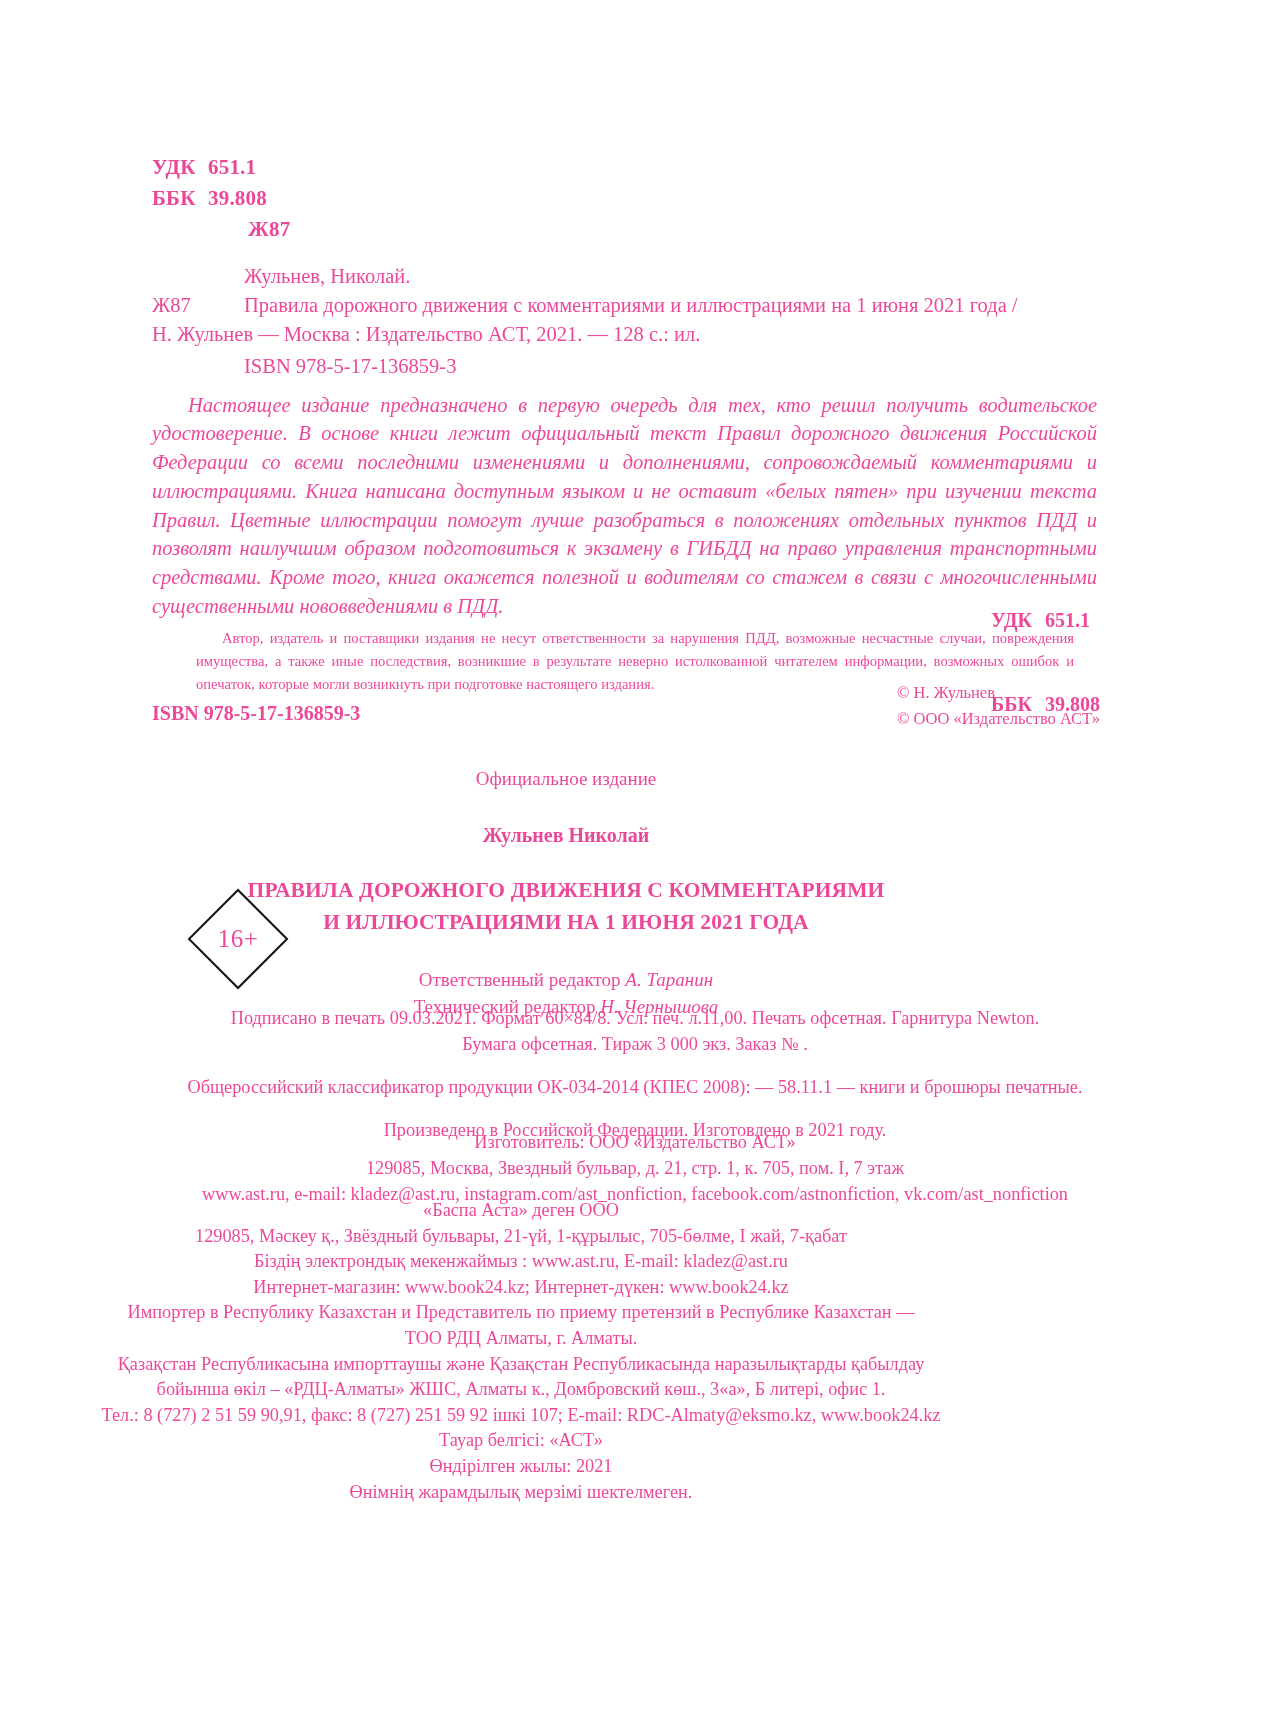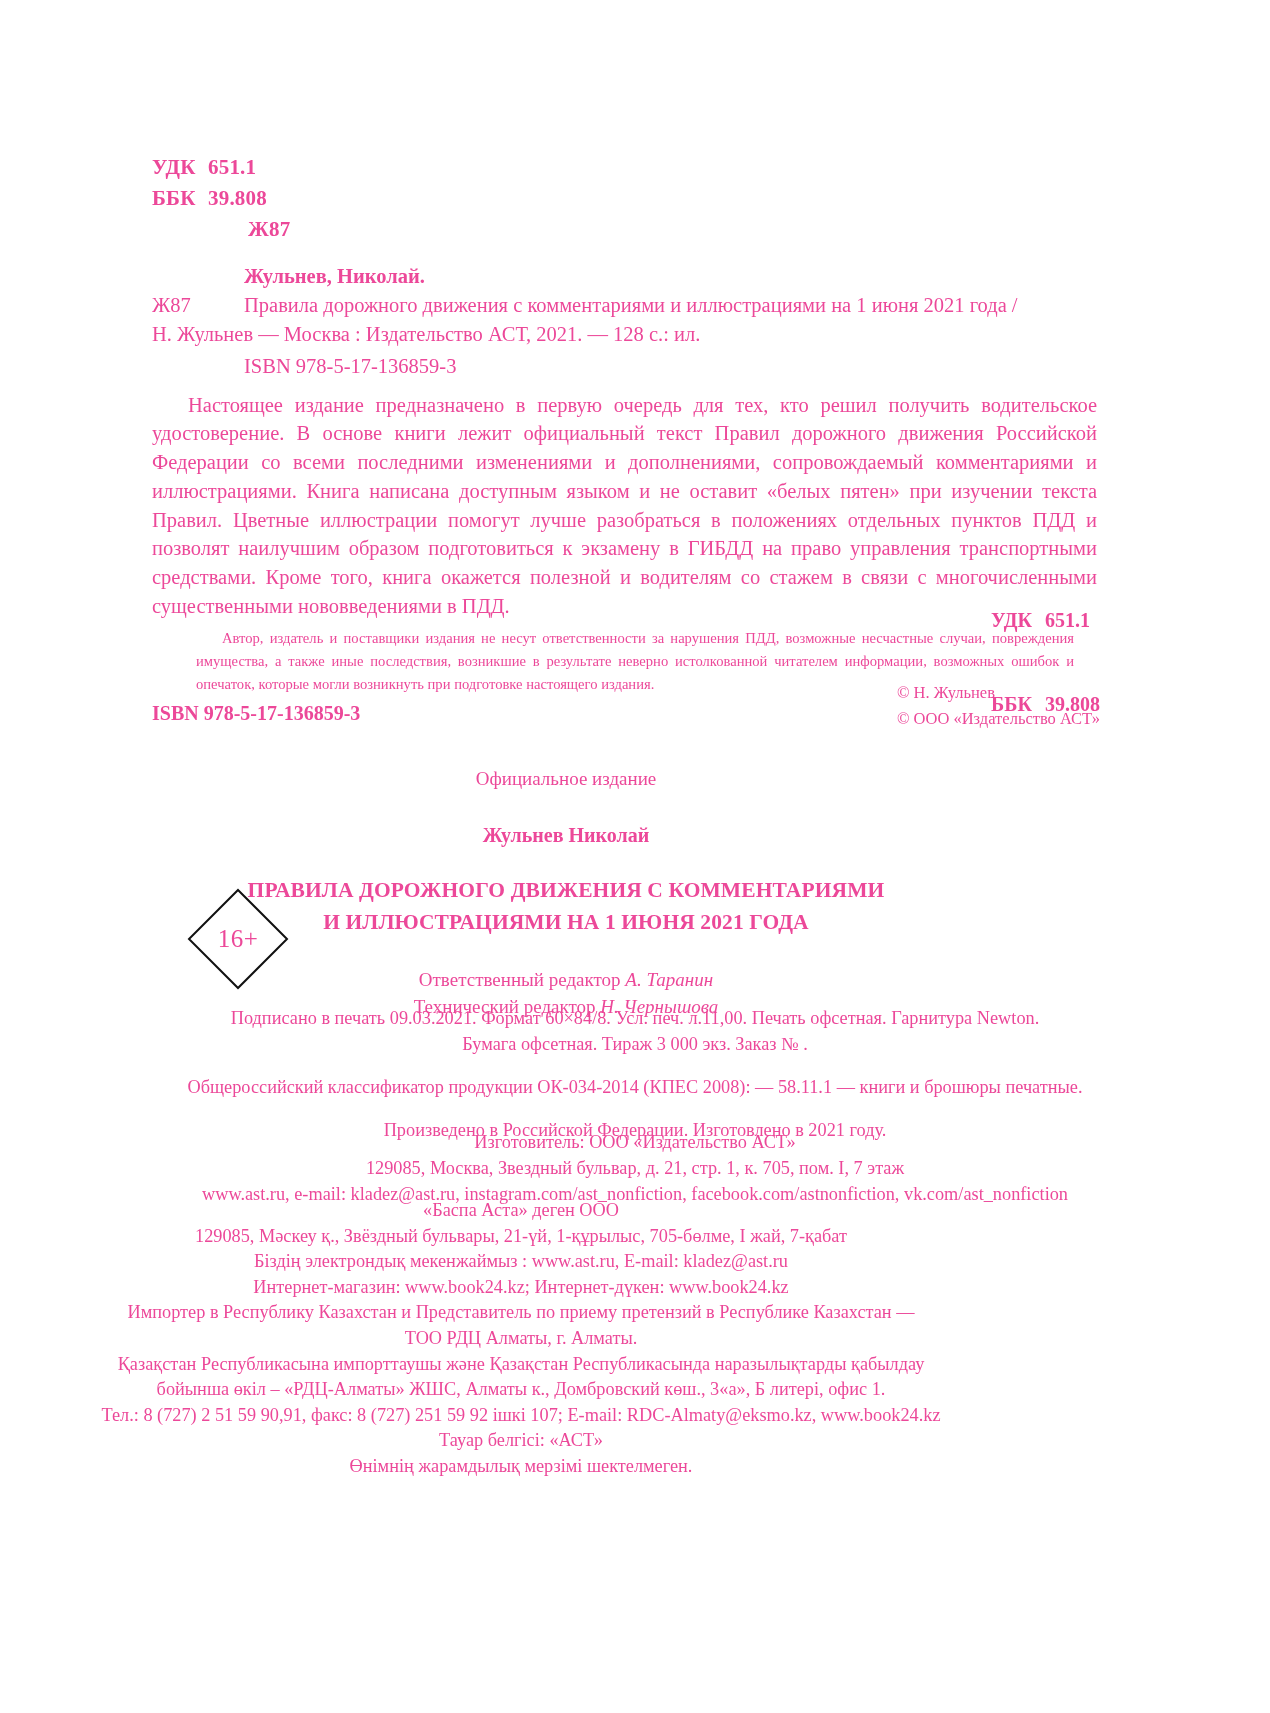--- a/index.html
+++ b/index.html
@@ -45,21 +45,21 @@
   .bib-sigla {
     position: absolute;
     left: 0px;
     top: 29px;
     font-size: 20.5px;
   }
   .bib-body {
     margin-left: 92px;
   }
   .bib-author {
-    font-weight: bold;
+    font-weight: normal;
     font-size: 20.5px;
   }
   .bib-title {
     text-indent: 0;
   }
   .bib-hang {
     margin-left: -92px;
     padding-left: 0;
   }
   .bib-isbn {
@@ -71,20 +71,21 @@
   .annotation {
     position: absolute;
     left: 152px;
     top: 370px;
     width: 945px;
     font-size: 20.5px;
     line-height: 28.8px;
     text-align: justify;
     text-indent: 36px;
     hyphens: manual;
+    font-style: italic;
   }
 
   
   .udk-repeat {
     position: absolute;
     right: 170px;
     top: 550px;
     text-align: left;
     font-weight: bold;
     font-size: 20px;
@@ -288,16 +289,17 @@
     <div class="tight">«Баспа Аста» деген ООО</div>
     <div class="tight">129085, Мәскеу қ., Звёздный бульвары, 21-үй, 1-құрылыс, 705-бөлме, I жай, 7-қабат</div>
     <div class="tight">Біздің электрондық мекенжаймыз : www.ast.ru, E-mail: kladez@ast.ru</div>
     <div class="tight">Интернет-магазин: www.book24.kz; Интернет-дүкен: www.book24.kz</div>
     <div class="tight">Импортер в Республику Казахстан и Представитель по приему претензий в Республике Казахстан —</div>
     <div class="tight">ТОО РДЦ Алматы, г. Алматы.</div>
     <div class="tight">Қазақстан Республикасына импорттаушы және Қазақстан Республикасында наразылықтарды қабылдау</div>
     <div class="tight">бойынша өкіл – «РДЦ-Алматы» ЖШС, Алматы к., Домбровский көш., 3«а», Б литері, офис 1.</div>
     <div class="tight">Тел.: 8 (727) 2 51 59 90,91, факс: 8 (727) 251 59 92 ішкі 107; E-mail: RDC-Almaty@eksmo.kz, www.book24.kz</div>
     <div class="tight">Тауар белгісі: «АСТ»</div>
+    <div class="tight">Өндірілген жылы: 2021</div>
     <div class="tight">Өнімнің жарамдылық мерзімі шектелмеген.</div>
   </div>
 
 </div>
 
 </body></html>

